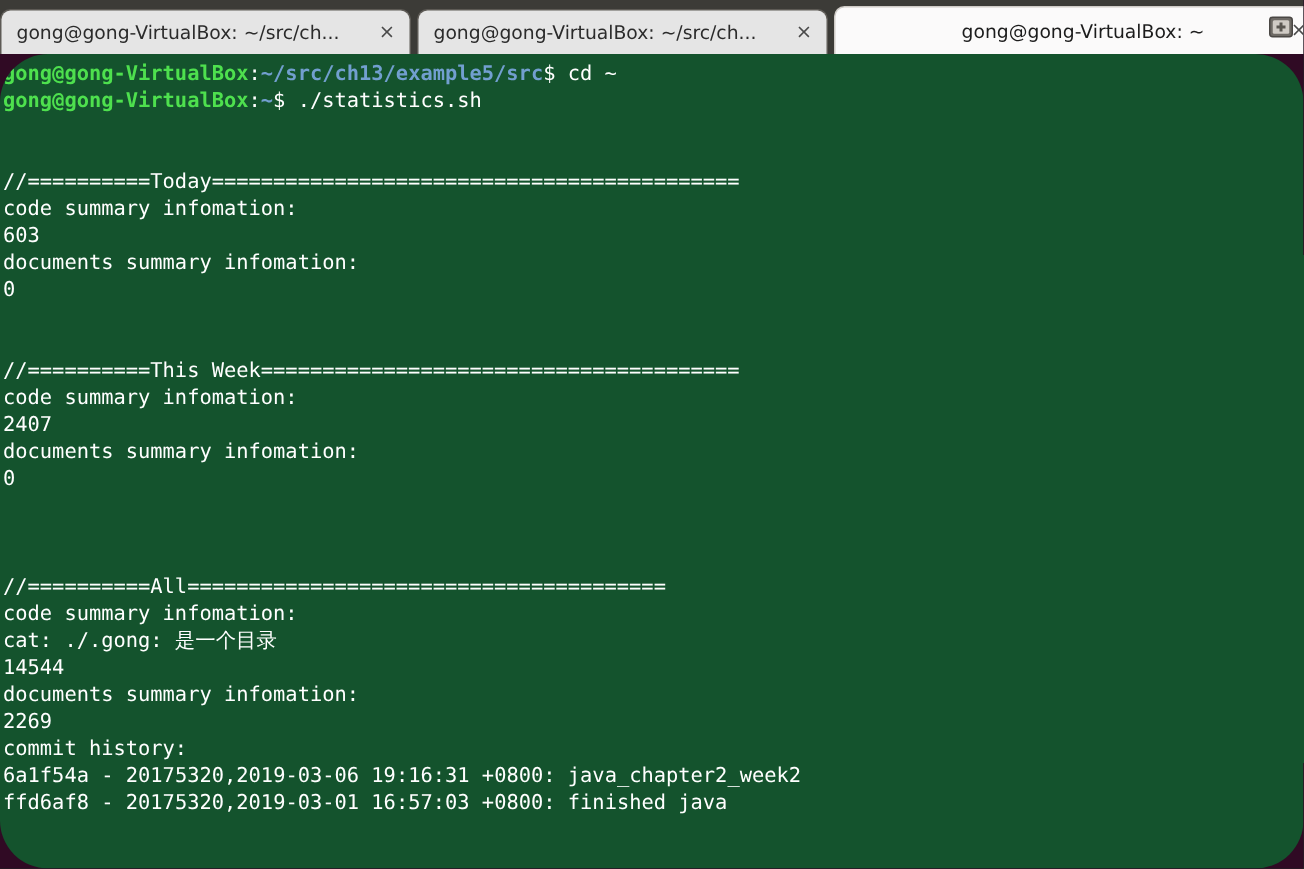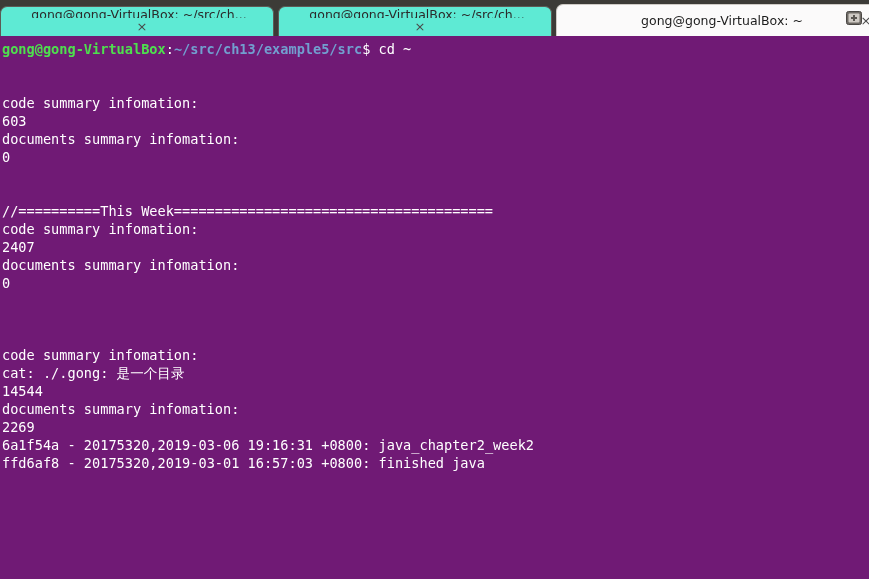--- a/index.html
+++ b/index.html
@@ -47,25 +47,24 @@
     box-sizing: border-box;
     border-top-left-radius: 7px;
     border-top-right-radius: 7px;
     padding: 0 6px 0 10px;
     font-family: "DejaVu Sans", sans-serif;
     font-size: 12.5px;
     position: relative;
   }
   .tab.inactive {
     width: 274px;
-    background: #5eead4;
+    background: #e5e5e5;
     color: #2b2b2b;
     border: 1px solid #5d5a55;
     border-bottom: none;
-    flex-direction: column;
   }
   .tab.inactive + .tab.inactive {
     margin-left: 4px;
   }
   .tab.active {
     width: 328px;
     margin-left: 4px;
     background: #fbfafa;
     color: #1c1c1c;
     border: 1px solid #cfcbc6;
@@ -110,24 +109,25 @@
   }
   .newtab-btn svg { display: block; }
 
   
   .terminal {
     position: absolute;
     top: 36px;
     left: 0;
     right: 0;
     bottom: 0;
-    background: #701a75;
+    background: #14532d;
     padding: 4px 16px 0 2px;
     box-sizing: border-box;
     overflow: hidden;
+    border-radius: 32px;
   }
   .line {
     font-family: "DejaVu Sans Mono", monospace;
     font-size: 13.6px;
     line-height: 18px;
     color: #ffffff;
     white-space: pre;
     letter-spacing: 0px;
     height: 18px;
   }
@@ -169,47 +169,51 @@
         <rect x="9" y="7" width="2" height="6" fill="#5a5651"></rect>
         <rect x="7" y="9" width="6" height="2" fill="#5a5651"></rect>
       </svg>
     </div>
   </div>
 
   <div class="terminal">
 
     <div class="line"><span class="c-green">gong@gong-VirtualBox</span><span class="c-white">:</span><span class="c-blue">~/src/ch13/example5/src</span><span class="c-white">$ </span><span class="c-white">cd ~</span></div>
 
-
-    <div class="line">&nbsp;</div>
-    <div class="line">&nbsp;</div>
-
+    <div class="line"><span class="c-green">gong@gong-VirtualBox</span><span class="c-white">:</span><span class="c-blue">~</span><span class="c-white">$ </span><span class="c-white">./statistics.sh</span></div>
+
+    <div class="line">&nbsp;</div>
+    <div class="line">&nbsp;</div>
+
+    <div class="line">//==========Today===========================================</div>
     <div class="line">code summary infomation:</div>
     <div class="line">603</div>
     <div class="line">documents summary infomation:</div>
     <div class="line">0</div>
 
     <div class="line">&nbsp;</div>
     <div class="line">&nbsp;</div>
 
     <div class="line">//==========This Week=======================================</div>
     <div class="line">code summary infomation:</div>
     <div class="line">2407</div>
     <div class="line">documents summary infomation:</div>
     <div class="line">0</div>
 
     <div class="line">&nbsp;</div>
     <div class="line">&nbsp;</div>
     <div class="line">&nbsp;</div>
 
+    <div class="line">//==========All=======================================</div>
     <div class="line">code summary infomation:</div>
     <div class="line"><span>cat: ./.gong: </span><span class="cjk">是一个目录</span></div>
     <div class="line">14544</div>
     <div class="line">documents summary infomation:</div>
     <div class="line">2269</div>
+    <div class="line">commit history:</div>
 
 
     <div class="line"><span>6a1f54a</span><span> - </span><span>20175320</span>,<span>2019-03-06</span> <span>19:16:31</span> <span>+0800: </span><span>java_chapter2_week2</span></div>
 
 
     <div class="line"><span>ffd6af8</span><span> - </span><span>20175320</span>,<span>2019-03-01</span> <span>16:57:03</span> <span>+0800: </span><span>finished java</span></div>
 
   </div>
 </div>
 

